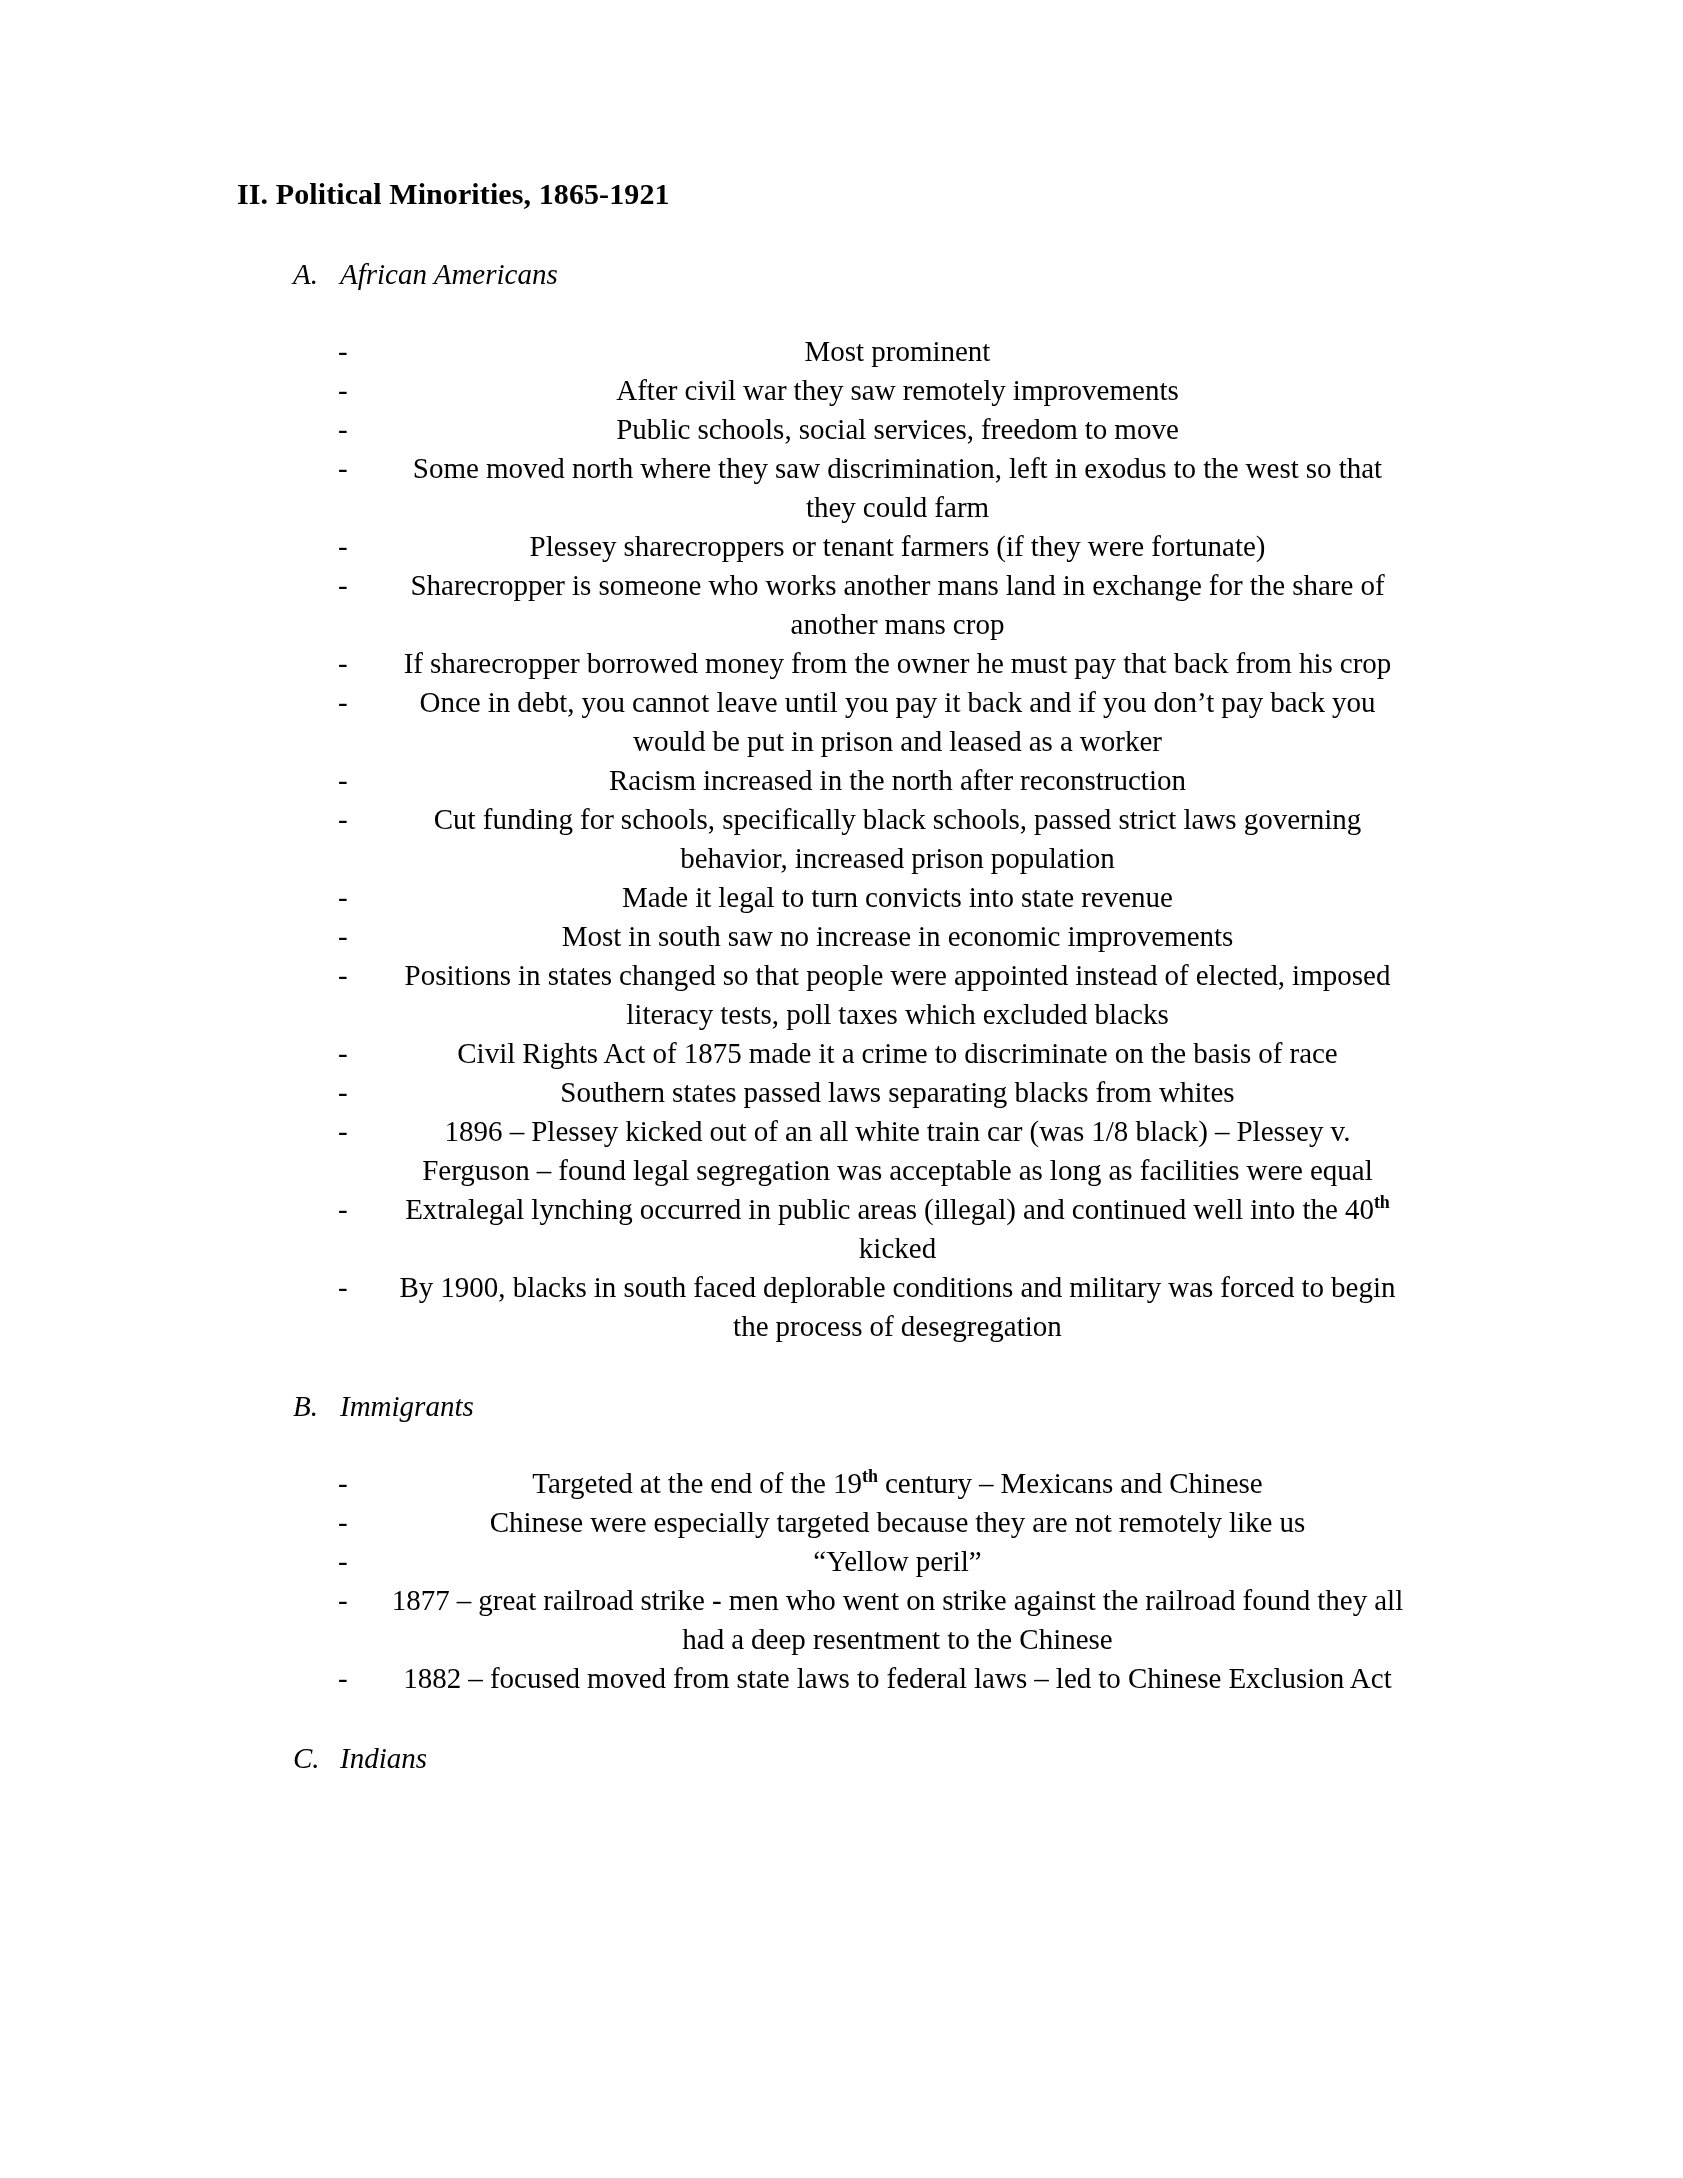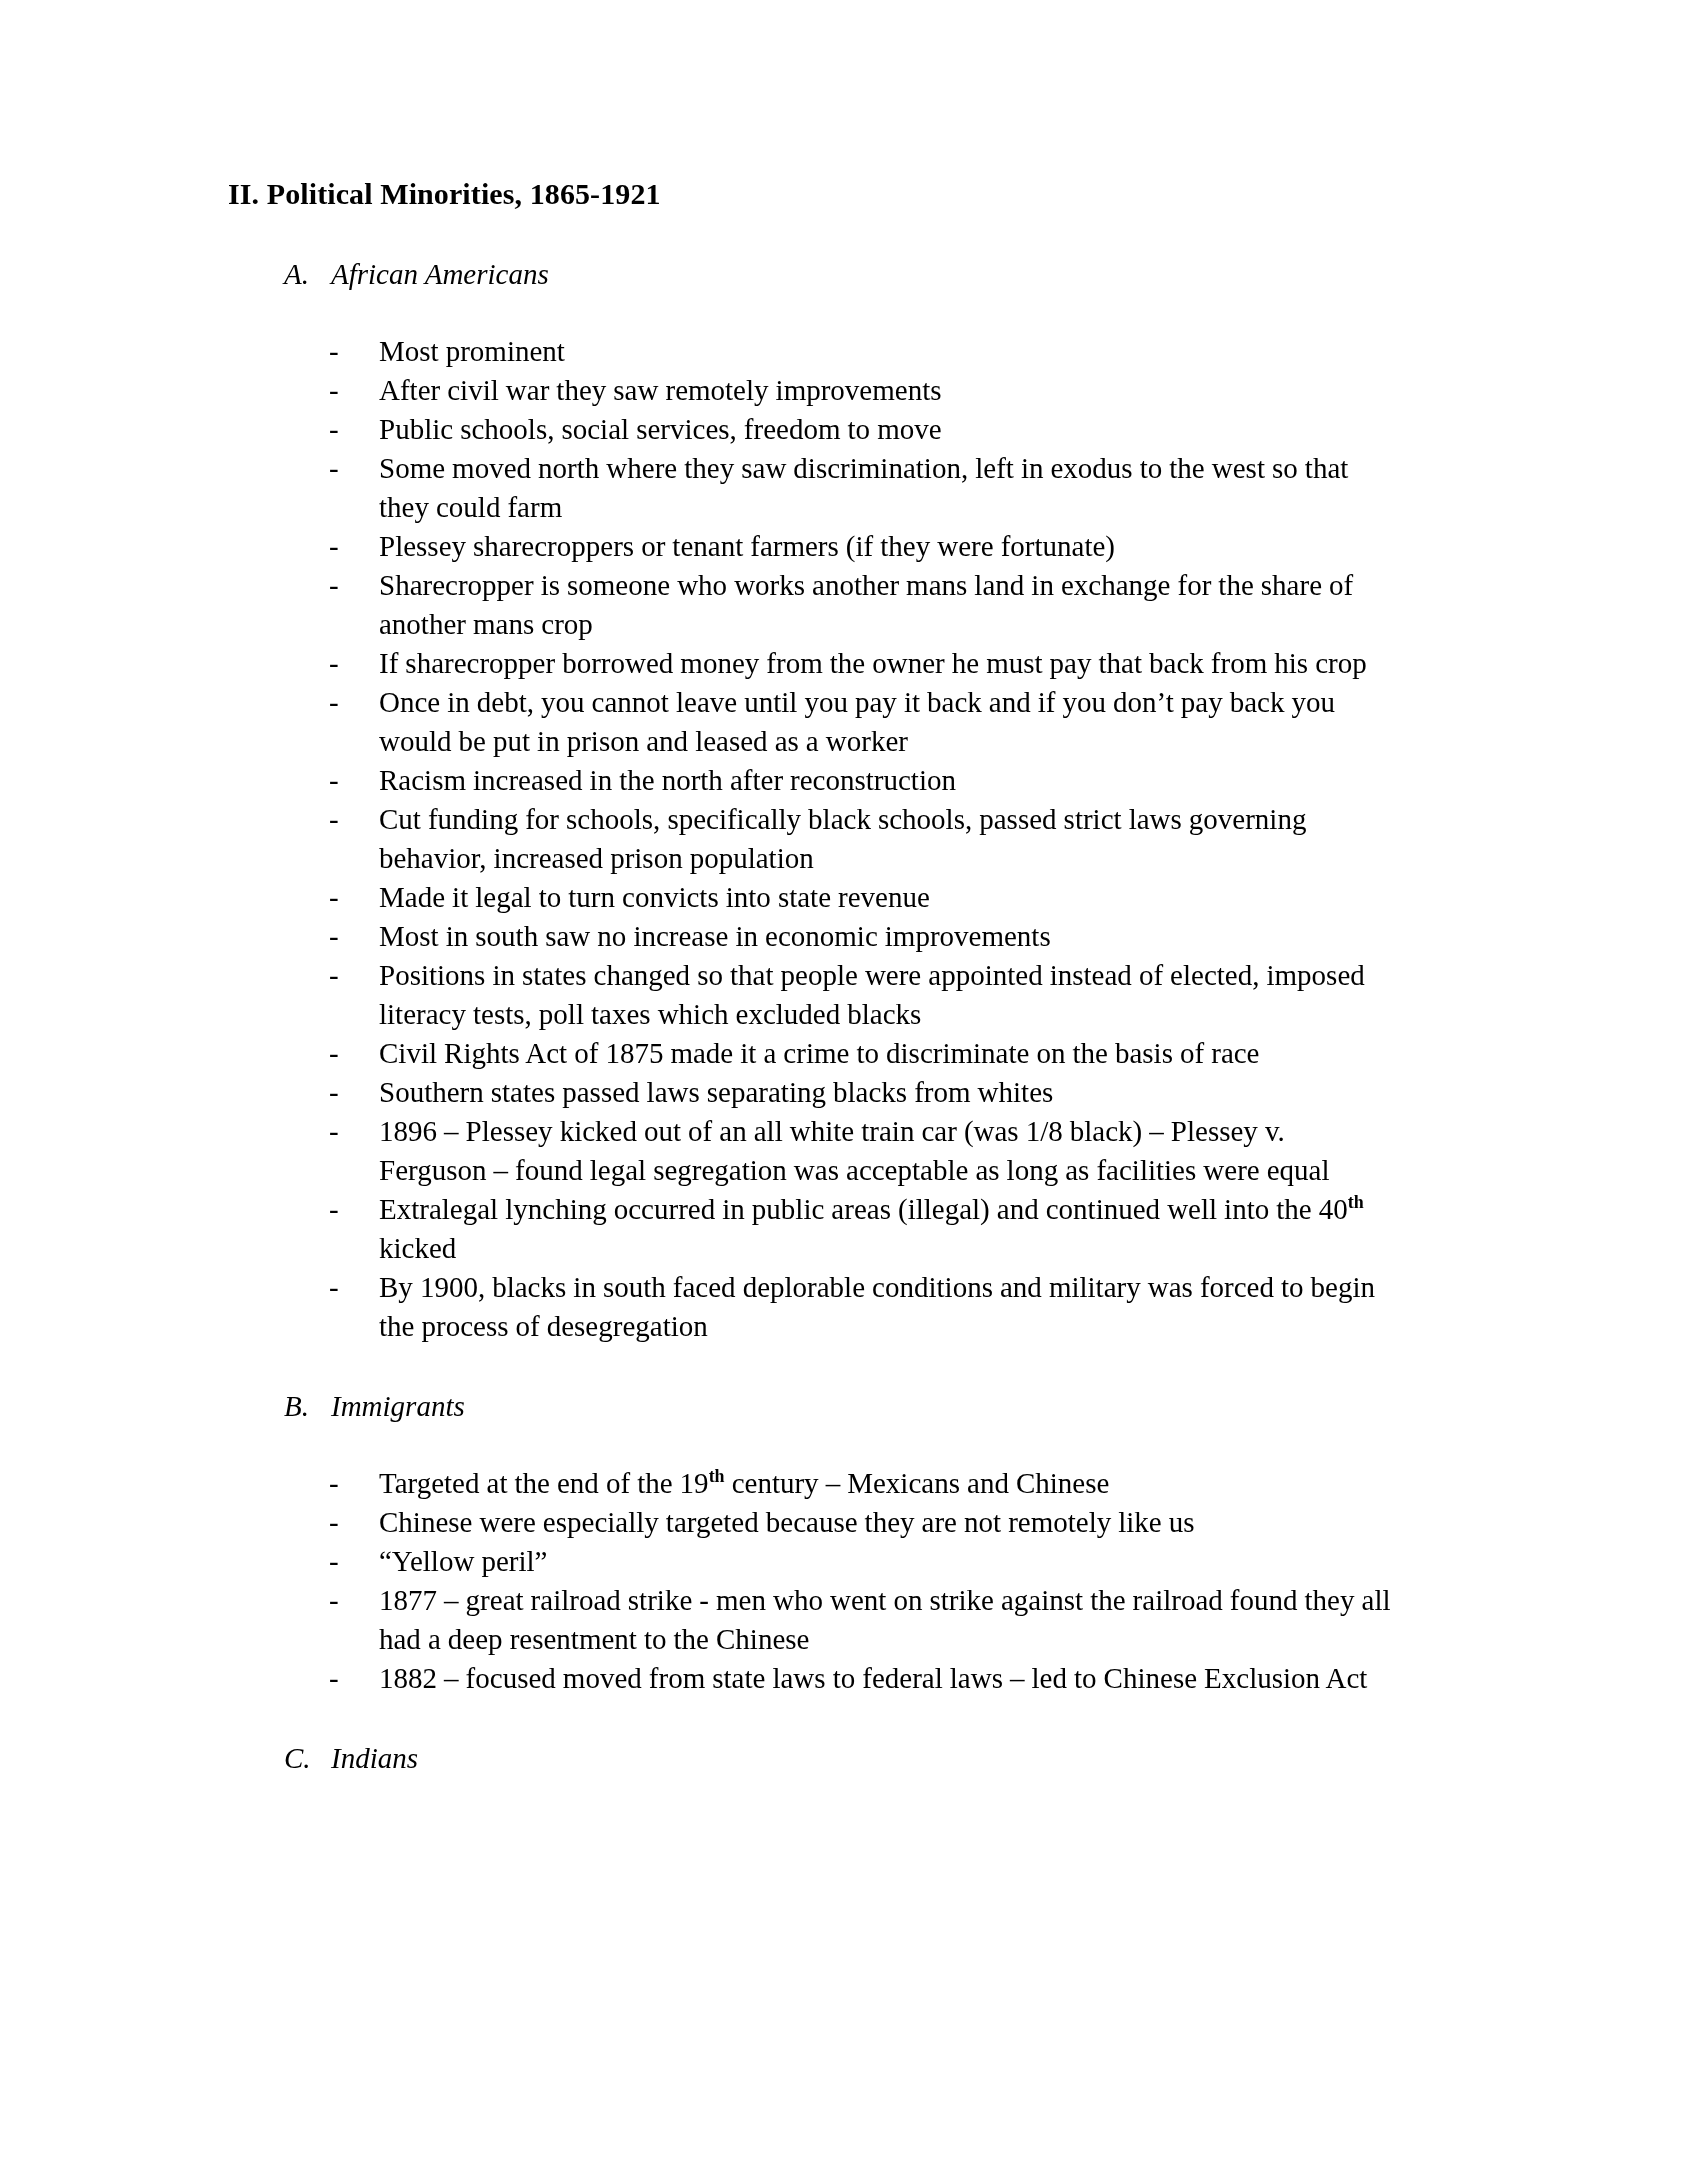--- a/index.html
+++ b/index.html
@@ -17,21 +17,21 @@
   .page {
     position: relative;
     width: 1683px;
     height: 2178px;
     background: #ffffff;
     box-sizing: border-box;
     overflow: hidden;
   }
   .doc-body {
     position: absolute;
-    left: 228px;
+    left: 237px;
     top: 174px;
     width: 1188px;
   }
   .roman-heading {
     font-weight: bold;
     font-size: 30px;
     line-height: 40px;
     letter-spacing: 0.1px;
     margin: 0 0 0 0;
   }
@@ -71,21 +71,21 @@
   .bullet-marker {
     flex: 0 0 50px;
     width: 50px;
     font-size: 29px;
     line-height: 39px;
   }
   .bullet-text {
     flex: 1 1 auto;
     font-size: 29px;
     line-height: 39px;
-    text-align: left;
+    text-align: center;
     word-spacing: -0.2px;
   }
   .bullet-text sup {
     font-size: 0.62em;
     line-height: 0;
     vertical-align: super;
     font-weight: bold;
   }
 </style>
 </head>

